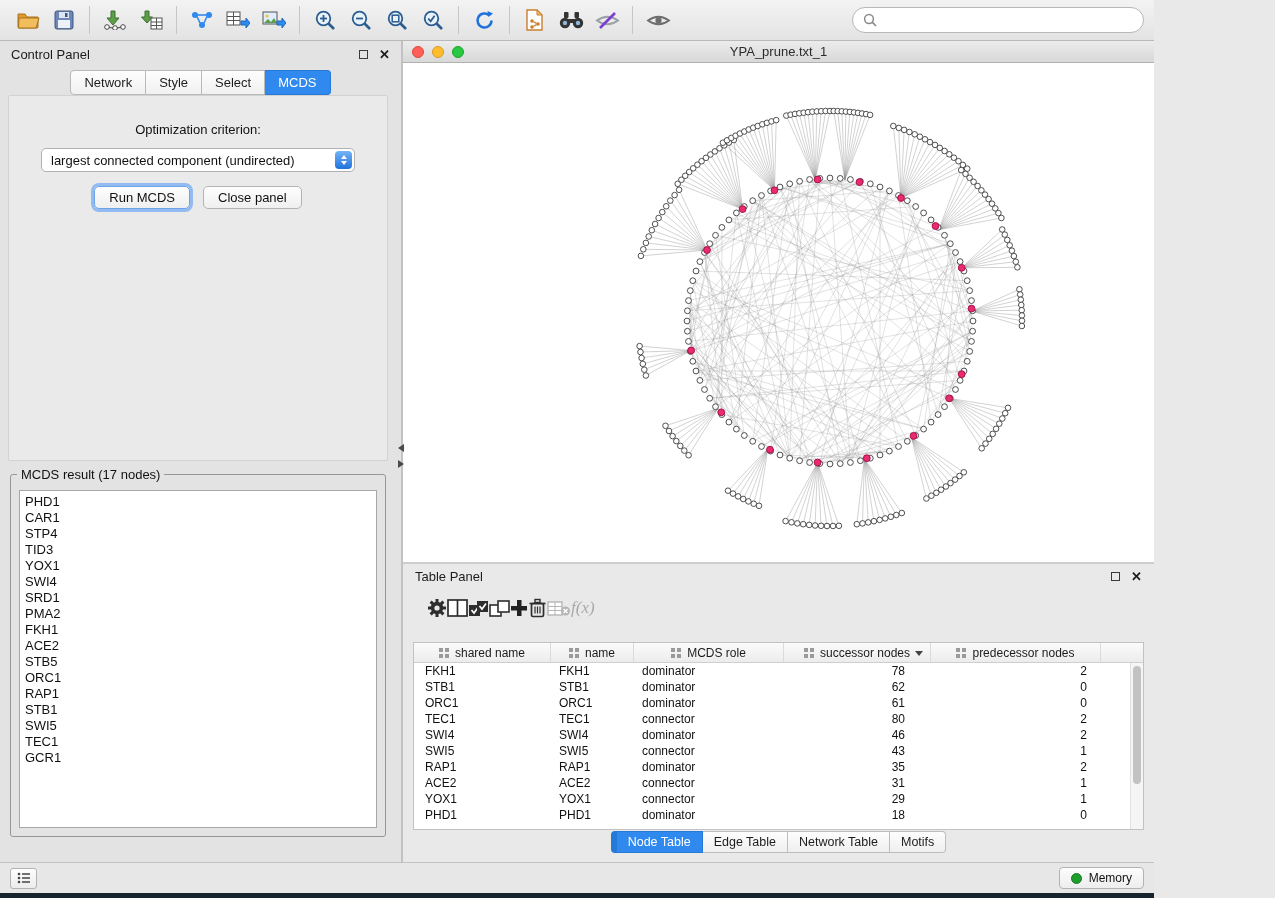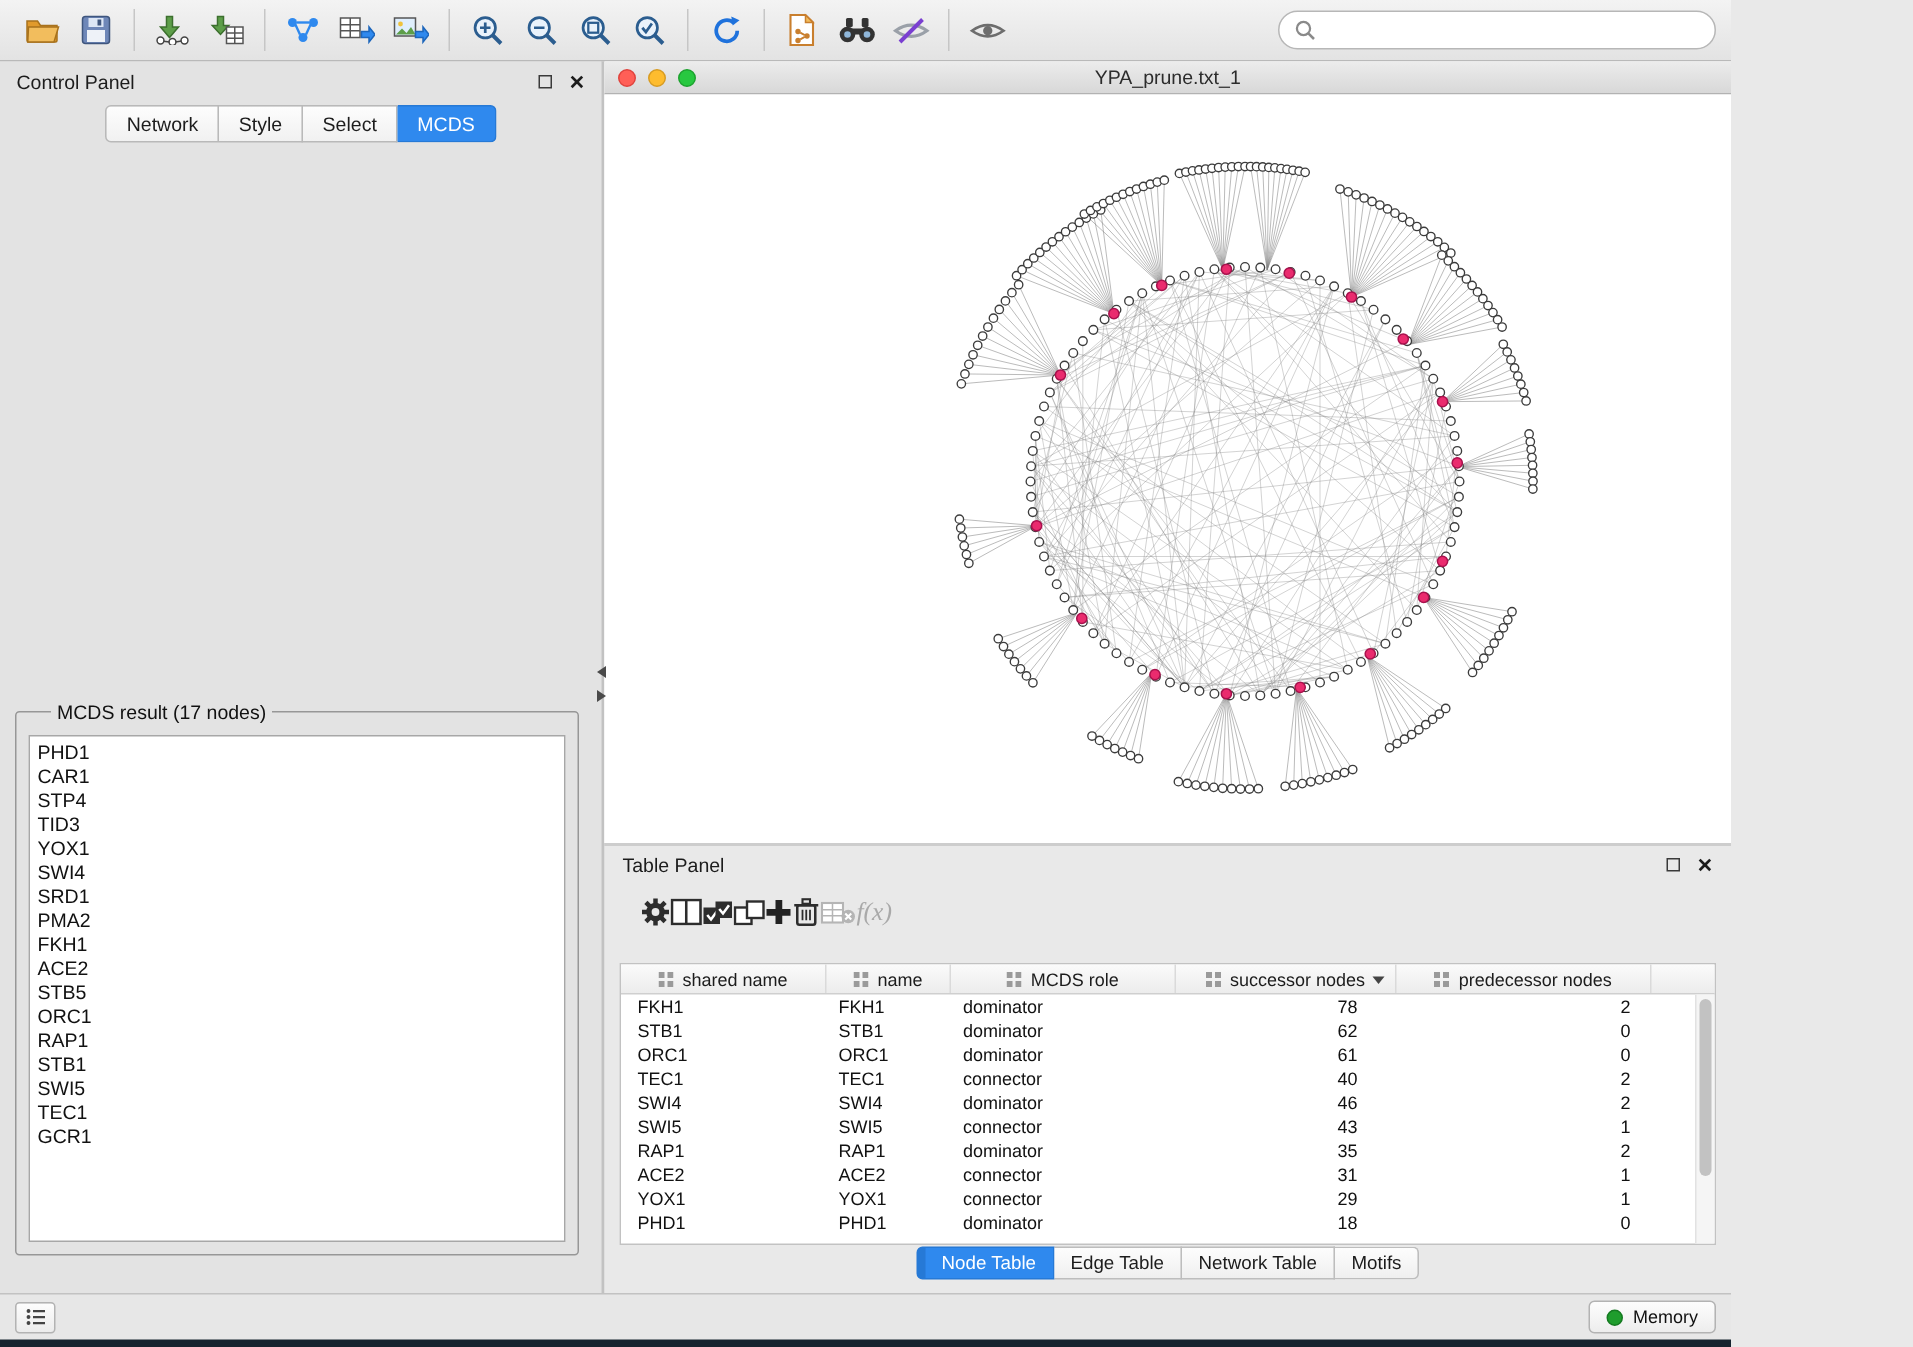--- a/index.html
+++ b/index.html
@@ -38,21 +38,21 @@
   .stepper { position:absolute; right:2px; top:2px; bottom:2px; width:17px; border-radius:4px;
     background:linear-gradient(#74b4f8,#1f72dc); display:flex; flex-direction:column; align-items:center; justify-content:center; gap:2px; }
   .arr-up { width:0; height:0; border-left:3.5px solid transparent; border-right:3.5px solid transparent; border-bottom:4.5px solid #fff; }
   .arr-dn { width:0; height:0; border-left:3.5px solid transparent; border-right:3.5px solid transparent; border-top:4.5px solid #fff; }
   .btn-row { display:flex; justify-content:center; gap:13px; margin-top:14px; }
   .btn { height:23px; padding:0 14px; font-size:13px; color:#111; background:linear-gradient(#fefefe,#efefef);
     border:1px solid #b4b4b4; border-radius:5px; display:flex; align-items:center; }
   .btn.focus { box-shadow:0 0 0 3px rgba(98,162,245,.65); border-color:#6ea3e8; }
   .mcds-fieldset { position:absolute; left:10px; right:15px; top:426px; bottom:25px;
     border:1px solid #979797; border-radius:3px; padding:0; }
-  .mcds-fieldset legend { font-size:13px; color:#111; padding:0 4px; margin-left:23px; }
+  .mcds-fieldset legend { font-size:13px; color:#111; padding:0 4px; margin-left:6px; }
   .mcds-list { position:absolute; left:8px; right:8px; top:8px; bottom:8px; background:#fff;
     border:1px solid #a7a7a7; overflow:hidden; padding:3px 5px; font-size:13px; color:#111; }
   .mcds-item { height:16px; line-height:16px; }
 
   
   .v-splitter { position:absolute; left:401px; top:41px; width:2px; bottom:36px; background:#c2c2c2; }
   .split-handle { position:absolute; left:396px; top:444px; width:10px; height:24px; display:flex;
     flex-direction:column; justify-content:space-between; align-items:center; z-index:3; }
   .tri-l { width:0; height:0; border-top:4px solid transparent; border-bottom:4px solid transparent; border-right:6px solid #4a4a4a; }
   .tri-r { width:0; height:0; border-top:4px solid transparent; border-bottom:4px solid transparent; border-left:6px solid #4a4a4a; }
@@ -266,20 +266,34 @@
       <span class="panel-controls">
         <span class="float-icon"></span>
         <span class="close-icon">✕</span>
       </span>
     </div>
     <div class="cp-tabs">
       <span class="cp-tab">Network</span>
       <span class="cp-tab">Style</span>
       <span class="cp-tab">Select</span>
       <span class="cp-tab active">MCDS</span>
+    </div>
+    <div class="cp-card">
+      <div class="opt-label">Optimization criterion:</div>
+      <div class="selectbox">
+        <span>largest connected component (undirected)</span>
+        <span class="stepper">
+            <span class="arr-up"></span>
+            <span class="arr-dn"></span>
+          </span>
+      </div>
+      <div class="btn-row">
+        <div class="btn focus">Run MCDS</div>
+        <div class="btn">Close panel</div>
+      </div>
     </div>
     <fieldset class="mcds-fieldset">
       <legend>MCDS result (17 nodes)</legend>
       <div class="mcds-list">
           <div class="mcds-item">PHD1</div>
           <div class="mcds-item">CAR1</div>
           <div class="mcds-item">STP4</div>
           <div class="mcds-item">TID3</div>
           <div class="mcds-item">YOX1</div>
           <div class="mcds-item">SWI4</div>
@@ -1068,21 +1082,21 @@
             <div class="tcell c1">ORC1</div>
             <div class="tcell c2">dominator</div>
             <div class="tcell c3">61</div>
             <div class="tcell c4">0</div>
             <div class="tcell"></div>
           </div>
           <div class="trow">
             <div class="tcell c0">TEC1</div>
             <div class="tcell c1">TEC1</div>
             <div class="tcell c2">connector</div>
-            <div class="tcell c3">40</div>
+            <div class="tcell c3">80</div>
             <div class="tcell c4">2</div>
             <div class="tcell"></div>
           </div>
           <div class="trow">
             <div class="tcell c0">SWI4</div>
             <div class="tcell c1">SWI4</div>
             <div class="tcell c2">dominator</div>
             <div class="tcell c3">46</div>
             <div class="tcell c4">2</div>
             <div class="tcell"></div>

